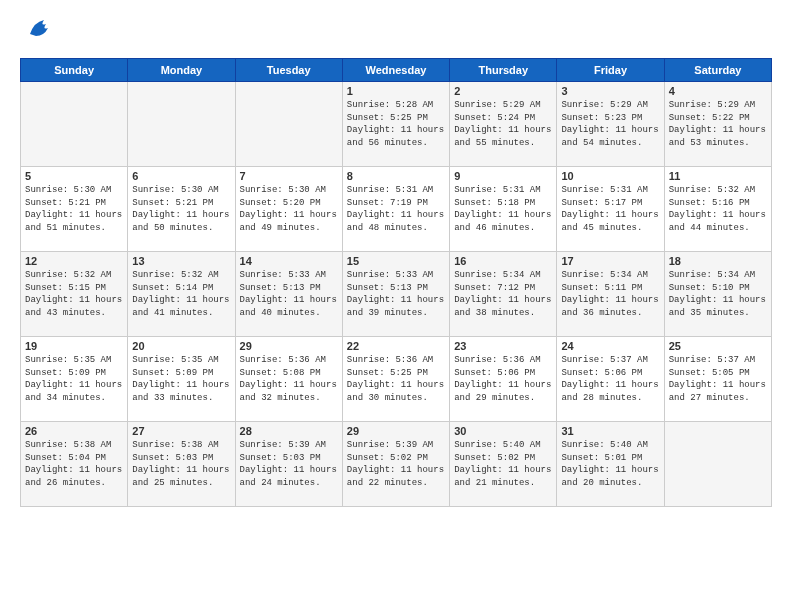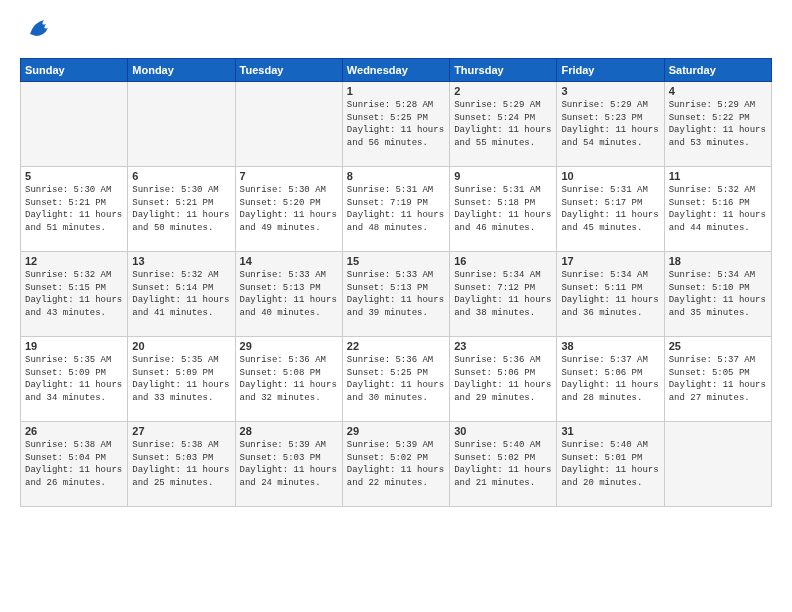--- a/index.html
+++ b/index.html
@@ -44,21 +44,21 @@
       width: 100%;
       border-collapse: collapse;
       table-layout: fixed;
     }
     .calendar th {
       background: #1565c0;
       color: #fff;
       font-size: 11px;
       font-weight: bold;
       padding: 5px 4px;
-      text-align: left;
+      text-align: center;
       border: 1px solid #1040a0;
     }
     .calendar td {
       border: 1px solid #ccc;
       vertical-align: top;
       padding: 3px 4px;
       font-size: 9.5px;
       color: #333;
       height: 85px;
       background: #fff;
@@ -224,21 +224,21 @@
           </td>
           <td>
             <span class="day-num">22</span>
             <div class="day-info"><span>Sunrise: 5:36 AM</span><br><span>Sunset: 5:25 PM</span><br><span>Daylight: 11 hours and 30 minutes.</span></div>
           </td>
           <td>
             <span class="day-num">23</span>
             <div class="day-info"><span>Sunrise: 5:36 AM</span><br><span>Sunset: 5:06 PM</span><br><span>Daylight: 11 hours and 29 minutes.</span></div>
           </td>
           <td>
-            <span class="day-num">38</span>
+            <span class="day-num">24</span>
             <div class="day-info"><span>Sunrise: 5:37 AM</span><br><span>Sunset: 5:06 PM</span><br><span>Daylight: 11 hours and 28 minutes.</span></div>
           </td>
           <td>
             <span class="day-num">25</span>
             <div class="day-info"><span>Sunrise: 5:37 AM</span><br><span>Sunset: 5:05 PM</span><br><span>Daylight: 11 hours and 27 minutes.</span></div>
           </td>
         </tr>
         <tr>
           <td>
             <span class="day-num">26</span>

